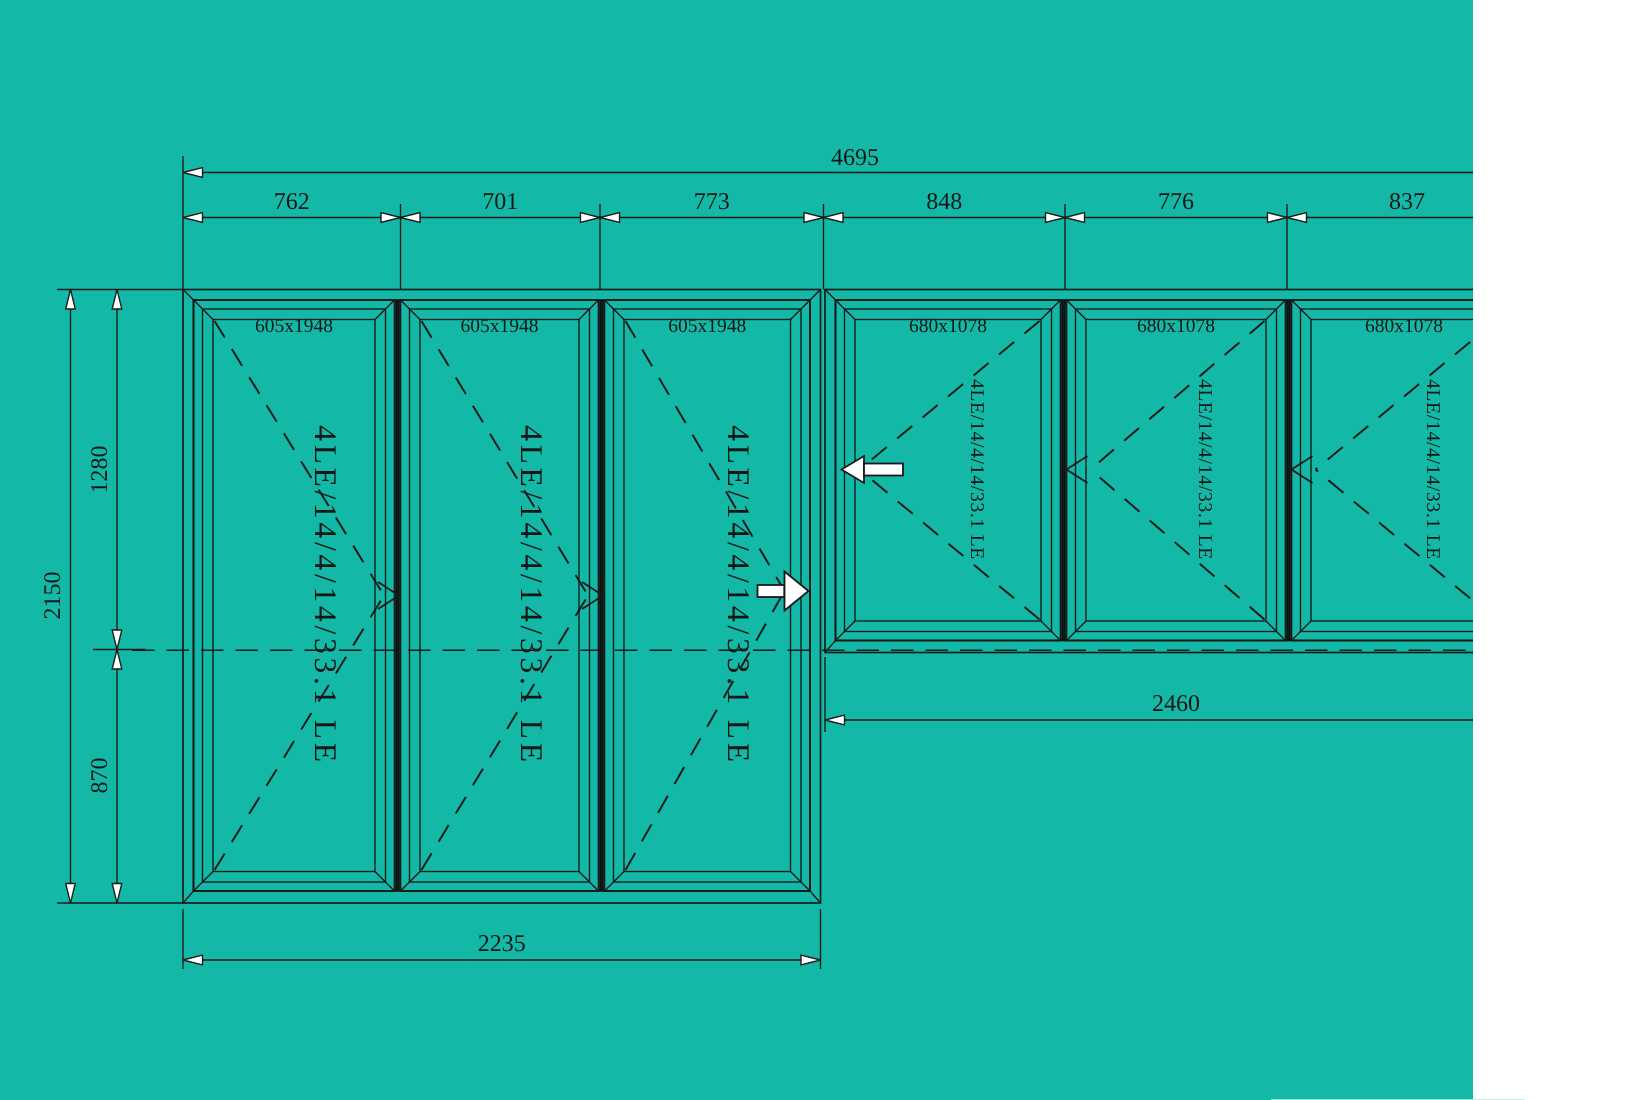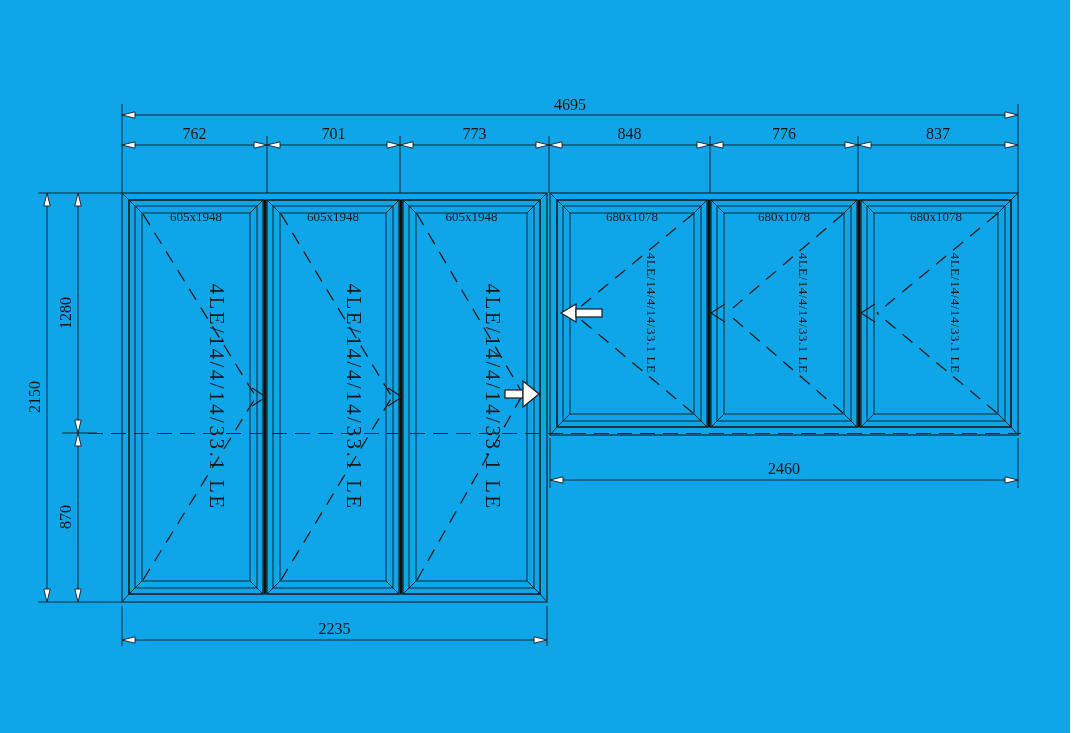--- a/index.html
+++ b/index.html
@@ -1,16 +1,16 @@
 <!DOCTYPE html>
 <html><head>
 <meta charset="utf-8">
 <style>
   html,body{margin:0;padding:0;background:#ffffff;}
-  .stage{width:1070px;height:733px;position:relative;background:#0ea5e9;overflow:hidden;}
+  .stage{width:982px;height:733px;position:relative;background:#14b8a6;overflow:hidden;}
   svg{display:block;}
   text{font-family:"Liberation Serif","DejaVu Serif",serif;fill:#161616;}
   .dim{font-size:16px;}
   .plabel{font-size:13px;}
   .specL{font-size:21px;letter-spacing:2.5px;}
   .specR{font-size:13px;letter-spacing:0.5px;}
   .ln{stroke:#1a1a1a;stroke-width:1.1;fill:none;}
   .lnThin{stroke:#1a1a1a;stroke-width:0.9;fill:none;}
   .lnHeavy{stroke:#111111;stroke-width:1.7;fill:none;}
   .dash{stroke:#1a1a1a;stroke-width:1.3;fill:none;stroke-dasharray:13 9;}

